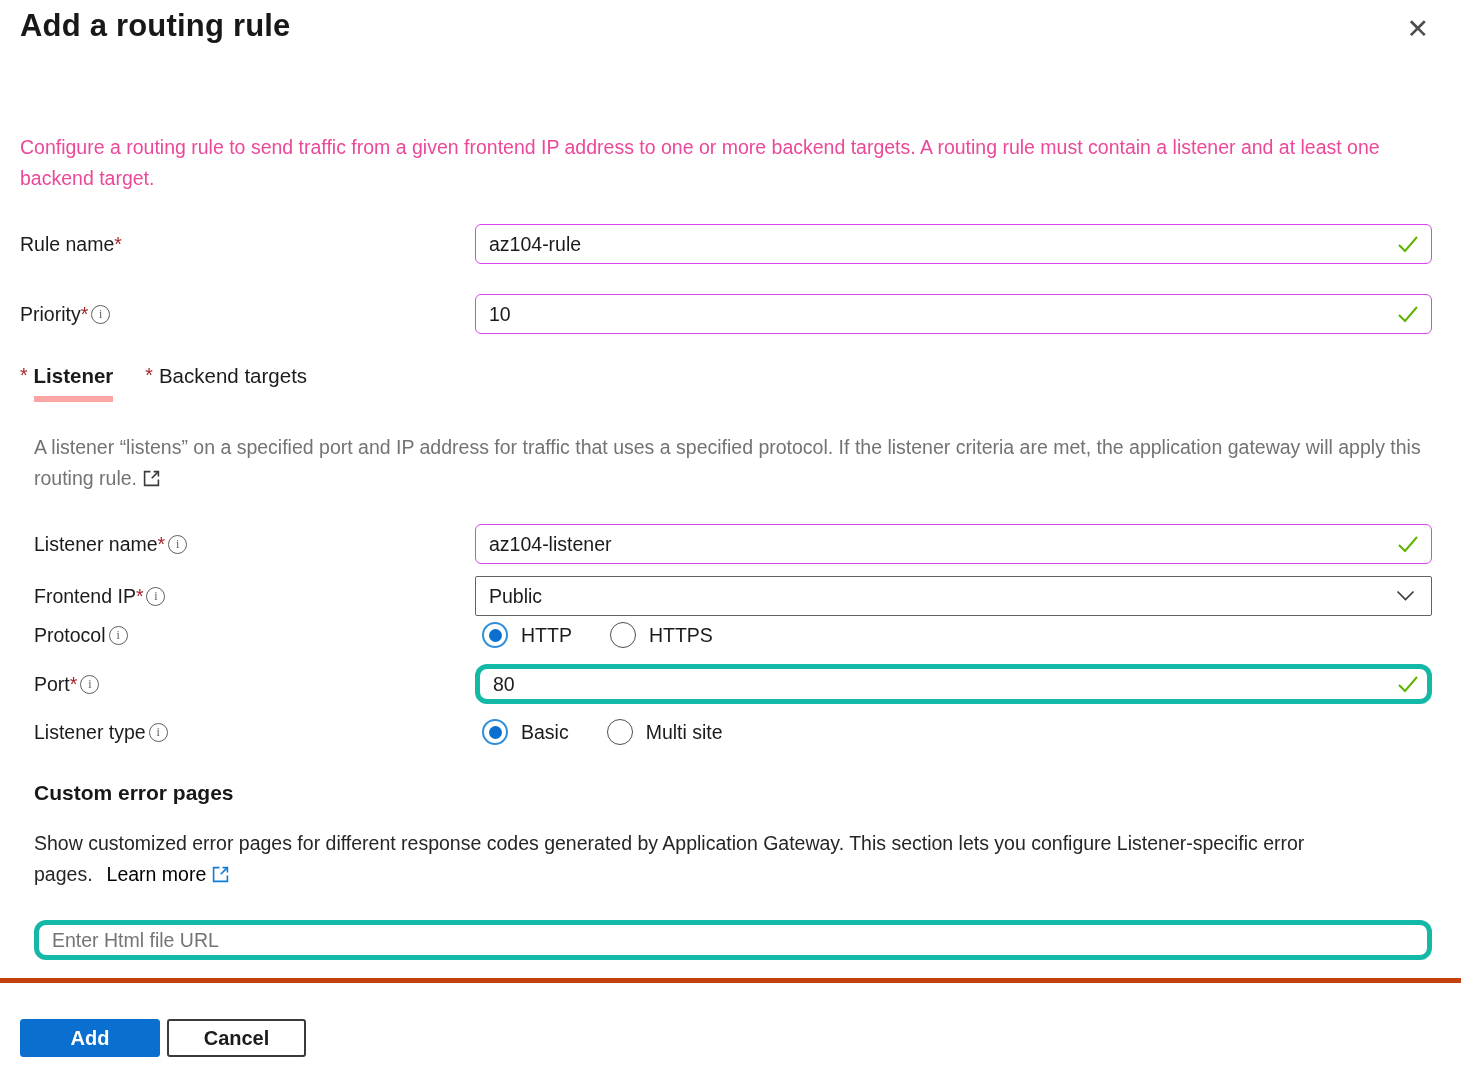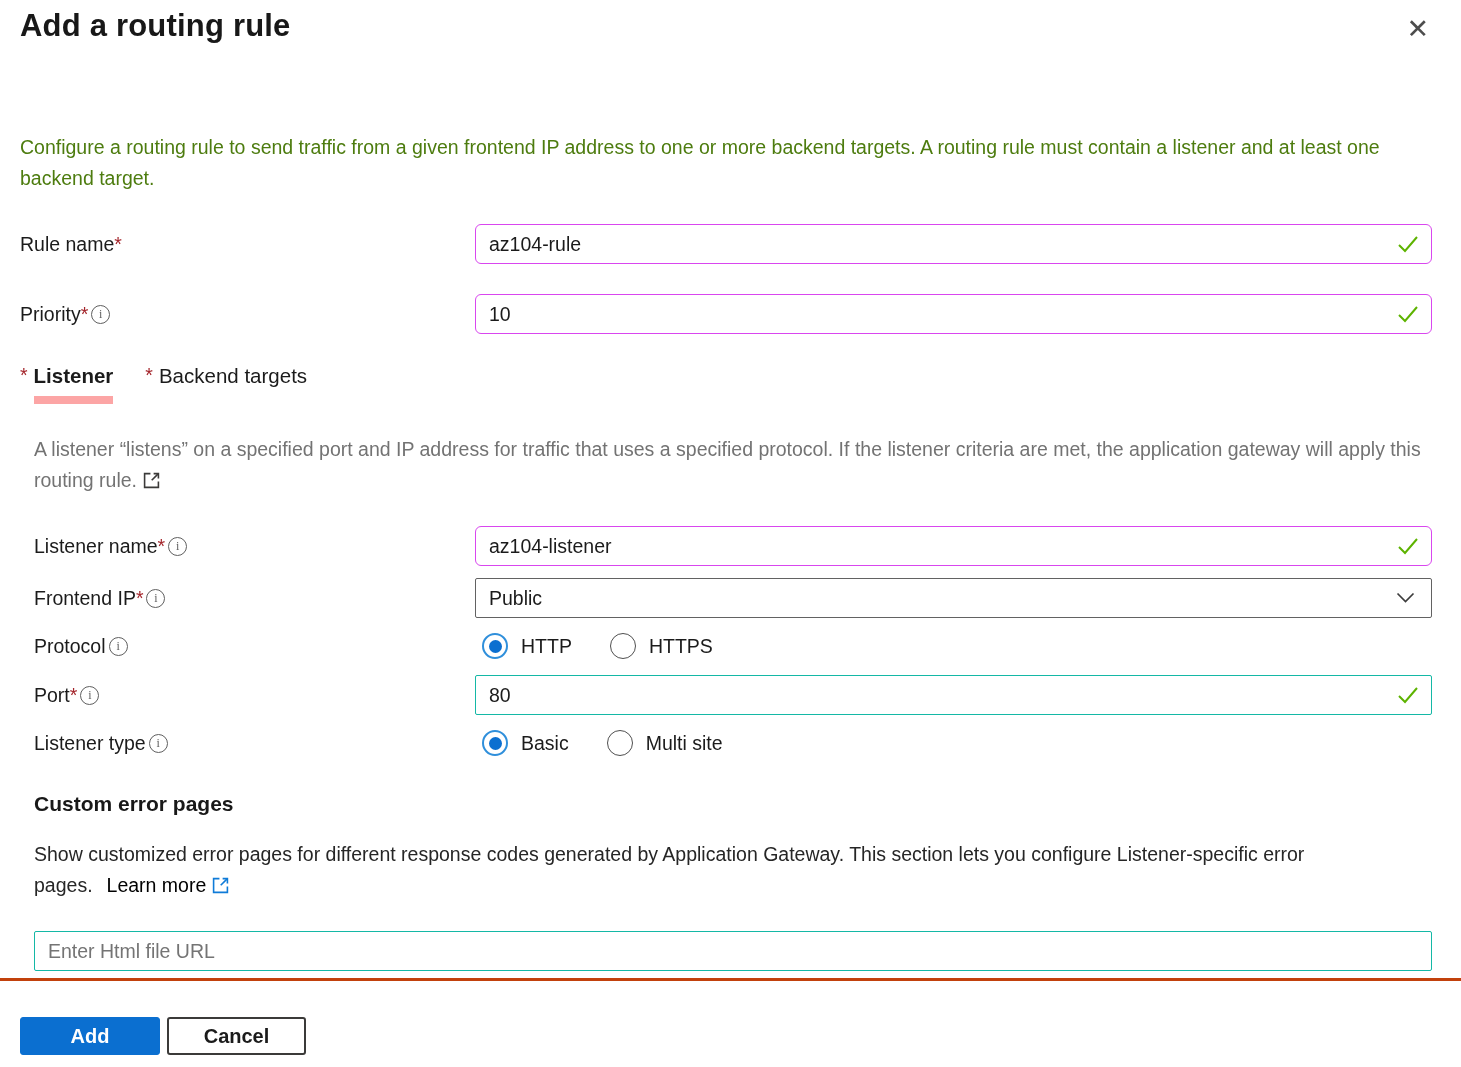--- a/index.html
+++ b/index.html
@@ -6,85 +6,85 @@
   html,body { background:#ffffff; }
   body {
     width:1461px; height:1067px; position:relative; overflow:hidden;
     font-family:"Liberation Sans", sans-serif; color:#1b1b1b;
   }
   .content { position:absolute; top:0; left:0; right:0; height:978px; overflow:hidden; padding:0 29px 0 20px; }
 
   h1.page-title { margin-top:8px; font-size:31px; font-weight:700; color:#181818; letter-spacing:.2px; }
   .close-btn { position:absolute; top:16px; right:32px; font-size:27px; color:#4d4d4d; cursor:pointer; line-height:1; font-weight:400; }
 
-  .intro { margin-top:88px; font-size:19.5px; line-height:31px; color:#4d7c0f; max-width:1378px; }
+  .intro { margin-top:88px; font-size:19.5px; line-height:31px; color:#ec4899; max-width:1378px; }
 
   .row { display:flex; align-items:center; }
   .lbl-col { width:455px; flex:none; display:flex; align-items:center; font-size:19.5px; color:#1b1b1b; }
   .indent .lbl-col { width:441px; }
   .req { color:#a4262c; font-size:19.5px; }
   .ctl { flex:1; position:relative; }
 
   .info-icon {
     width:19px; height:19px; border-radius:50%; border:1.4px solid #5f5f5f; color:#5f5f5f;
     display:inline-flex; align-items:center; justify-content:center;
     font-size:12px; line-height:1; flex:none; margin-left:3px; cursor:pointer;
     font-family:"Liberation Serif", serif;
   }
 
   input.txt {
-    width:100%; height:40px; border:1px solid #14b8a6; border-radius:2px;
+    width:100%; height:40px; border:5px solid #14b8a6; border-radius:12px;
     padding:0 44px 0 13px; font-size:19.5px; color:#1b1b1b;
     font-family:"Liberation Sans", sans-serif; outline:none; background:#fff;
   }
   input.txt.edited { border:1px solid #d946ef; border-radius:6px; }
   input.txt::placeholder { color:#747474; opacity:1; }
   .check-icon { position:absolute; right:13px; top:50%; transform:translateY(-50%); line-height:0; }
 
   .select {
     height:40px; border:1px solid #626262; border-radius:2px; background:#fff;
     display:flex; align-items:center; justify-content:space-between;
     padding:0 16px 0 13px; font-size:19.5px; cursor:pointer;
   }
   .chev { line-height:0; }
 
   .row-rule { margin-top:30px; }
   .row-priority { margin-top:30px; }
 
   .tabs { margin-top:30px; display:flex; gap:32px; font-size:20.5px; }
   .tab { display:flex; gap:6px; cursor:pointer; }
   .tab .tab-label { padding-bottom:8px; }
-  .tab.active .tab-label { font-weight:700; border-bottom:8px solid #fca5a5; }
+  .tab.active .tab-label { font-weight:700; border-bottom:6px solid #fca5a5; }
 
   .listener-desc { margin-top:30px; margin-left:14px; font-size:19.5px; line-height:31px; max-width:1392px; color:#737373; }
   .ext-icon { display:inline-block; vertical-align:-2px; margin-left:6px; color:#3b3a39; line-height:0; cursor:pointer; }
   .ext-icon.blue { color:#0f7bd8; }
 
   .row-listener-name { margin-top:30px; }
   .row-frontend { margin-top:12px; }
-  .row-protocol { margin-top:13px; height:30px;justify-content:flex-end; }
+  .row-protocol { margin-top:4px; height:30px;justify-content:flex-end; }
   .row-port { margin-top:14px; }
   .row-listener-type { margin-top:13px; height:30px; }
 
   .radio-group { display:flex; align-items:center; gap:38px; padding-left:7px; }
   .radio-opt { display:flex; align-items:center; gap:13px; cursor:pointer; font-size:19.5px; }
   .radio { width:26px; height:26px; border-radius:50%; border:1.6px solid #4f4f4f; background:#fff;
            display:flex; align-items:center; justify-content:center; flex:none; }
   .radio.checked { border:2px solid #2f8fdb; }
   .radio .dot { width:13px; height:13px; border-radius:50%; background:#0b6fd0; display:none; }
   .radio.checked .dot { display:block; }
 
   .cep-heading { margin-top:34px; margin-left:14px; font-size:21px; font-weight:700; color:#181818; }
   .cep-desc { margin-top:23px; margin-left:14px; font-size:19.5px; line-height:31px; max-width:1352px; color:#262626; }
   .link { color:#000000; cursor:pointer; text-decoration:none; margin-left:14px; }
 
   .row-bad-gateway { margin-top:30px; }
 
   .footer { position:absolute; top:978px; left:0; right:0; bottom:0; background:#fff;
-            border-top:3px solid #c2410c; padding:36px 0 0 20px; display:flex; gap:7px; }
+            border-top:5px solid #c2410c; padding:36px 0 0 20px; display:flex; gap:7px; }
   .btn { height:38px; font-size:20px; font-weight:700; border-radius:3px; cursor:pointer;
          font-family:"Liberation Sans", sans-serif; display:flex; align-items:center; justify-content:center; }
   .btn-add { width:140px; background:#0b6fd0; color:#ffffff; border:1px solid #0b6fd0; }
   .btn-cancel { width:139px; background:#ffffff; color:#1b1b1b; border:2px solid #3b3a39; }
 </style>
 </head>
 <body>
 
 <div class="content">
 

